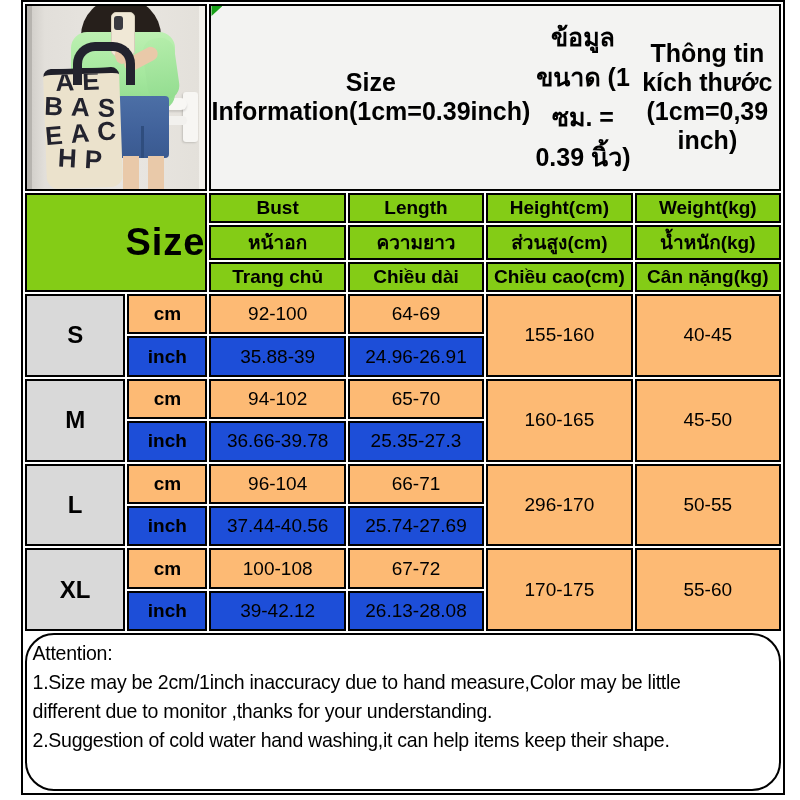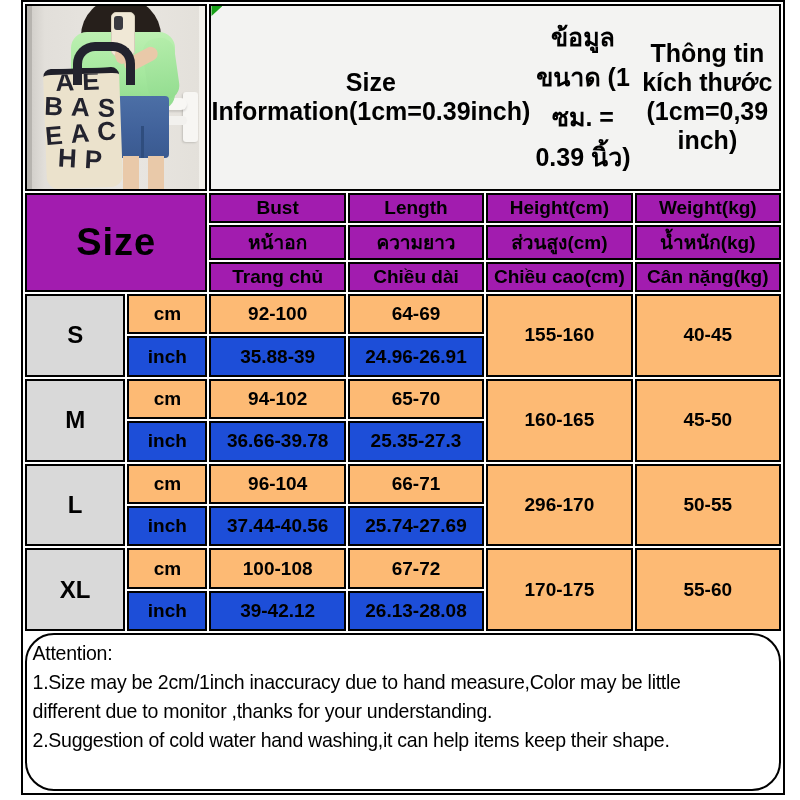--- a/index.html
+++ b/index.html
@@ -18,27 +18,27 @@
   col.w-size{width:100px} col.w-unit{width:80px} col.w-bust{width:136px}
   col.w-len{width:136px} col.w-h{width:146px} col.w-w{width:146px}
   .r-top  > td { height:180px; }
   .r-head > td { height:29px; }
   .r-body > td { height:39px; }
   .r-att  > td { height:152px; }
 
   
   .c-title { background:#f3f3f2; position:relative; }
   .c-photo { background:#e4e1dc; position:relative; padding:0; }
-  .c-head  { background:#a21caf; font-weight:bold; font-size:19px; }
+  .c-head  { background:#84cc16; font-weight:bold; font-size:19px; }
   .c-size  { background:#d9d9d9; font-weight:bold; font-size:24px; }
-  .size-big{ font-size:38px; letter-spacing:1px; }
+  .size-big{ font-size:38px; letter-spacing:1px;text-align:right; }
   .c-unit  { font-weight:bold; font-size:19px; }
   .row-cm  { background:#fdba74; }
   .row-inch{ background:#1d4ed8; }
-  .c-val   { font-weight:700; font-size:19px;margin-top:48px; }
+  .c-val   { font-weight:400; font-size:19px;margin-top:48px; }
   .c-att   { background:#ffffff; vertical-align:top; text-align:left;border-radius:29px; }
 
   
   .title-flex { position:absolute; inset:0; display:flex; flex-direction:row;
                 justify-content:center; align-items:center; gap:0; }
   .t-en, .t-vi { font-weight:bold; font-size:25px; }
   .t-th        { font-weight:bold; font-size:25px; }
   .corner { position:absolute; left:0; top:0; width:11px; height:10px;
             background:#18a018; clip-path:polygon(0 0,100% 0,0 100%); }
 

